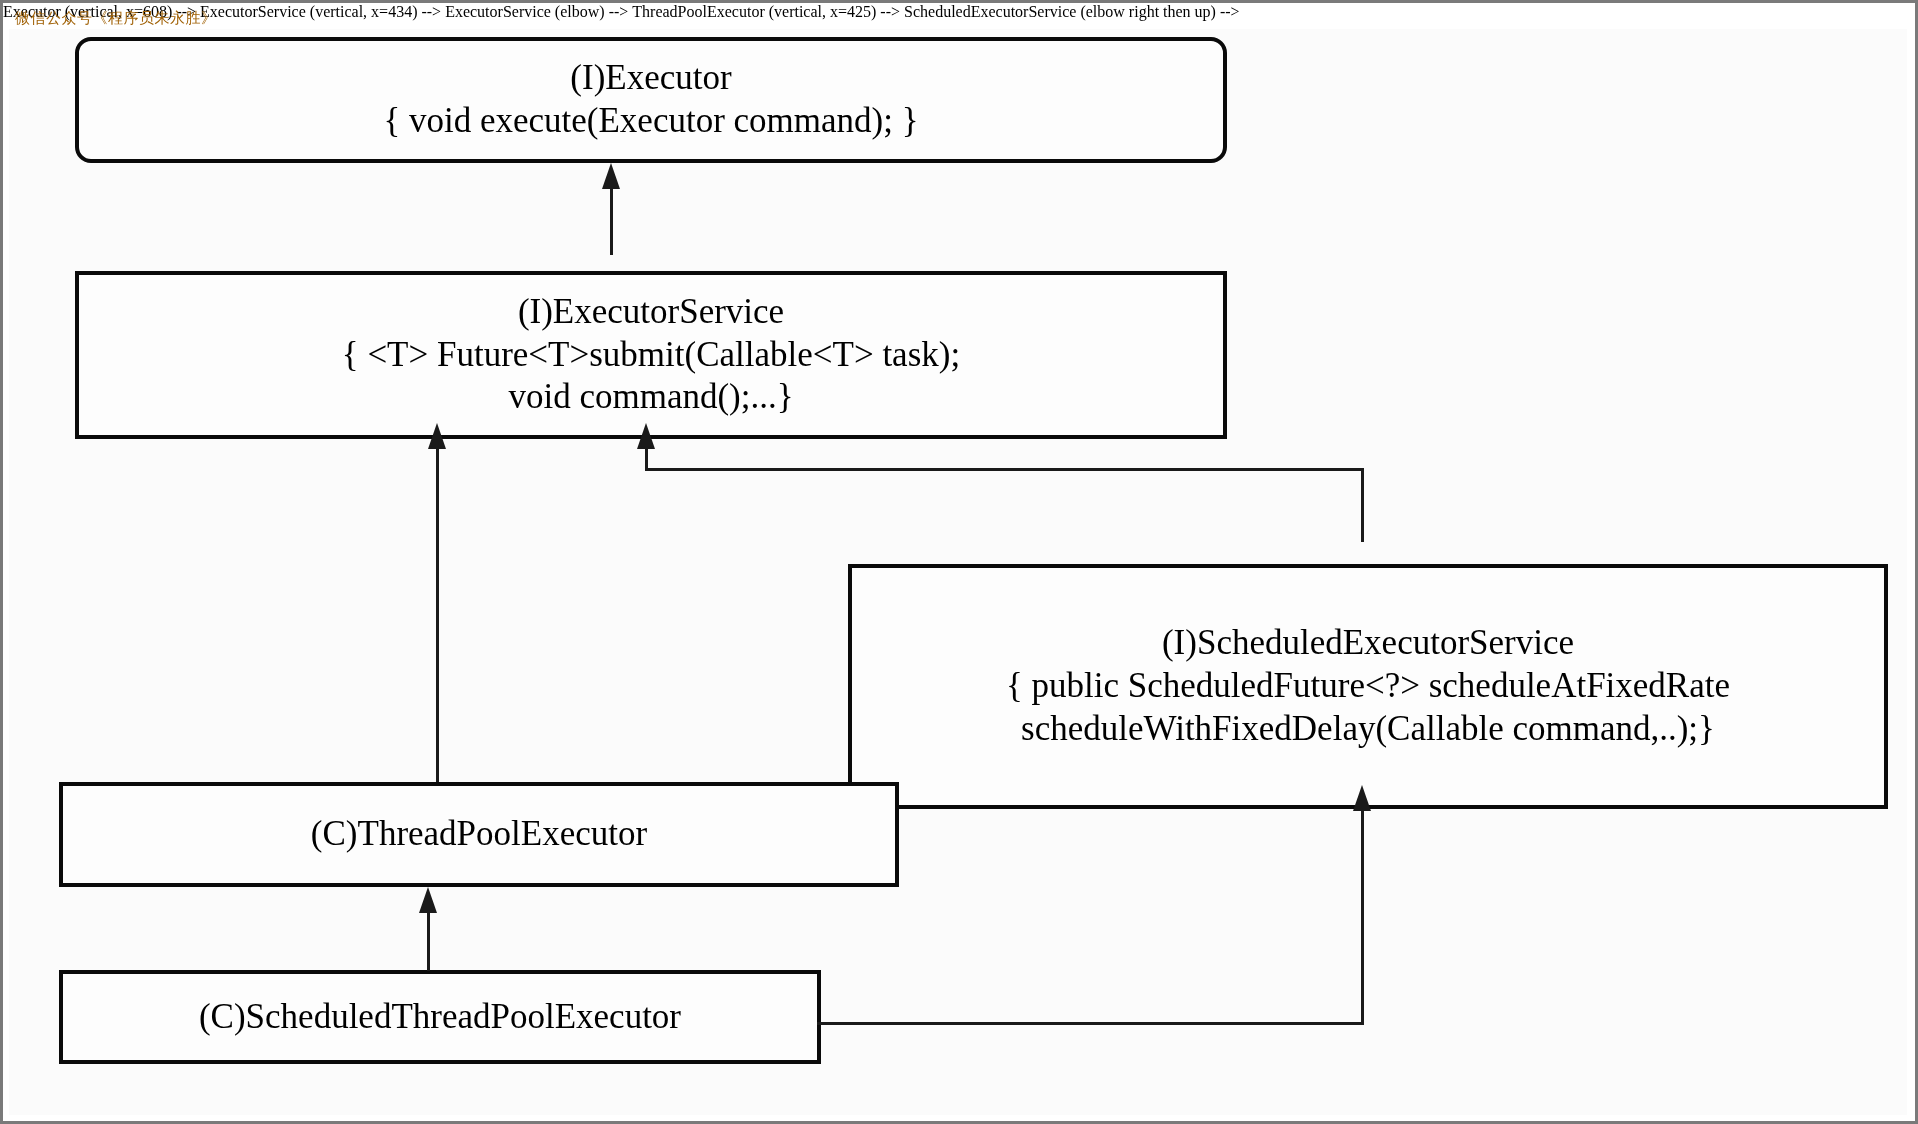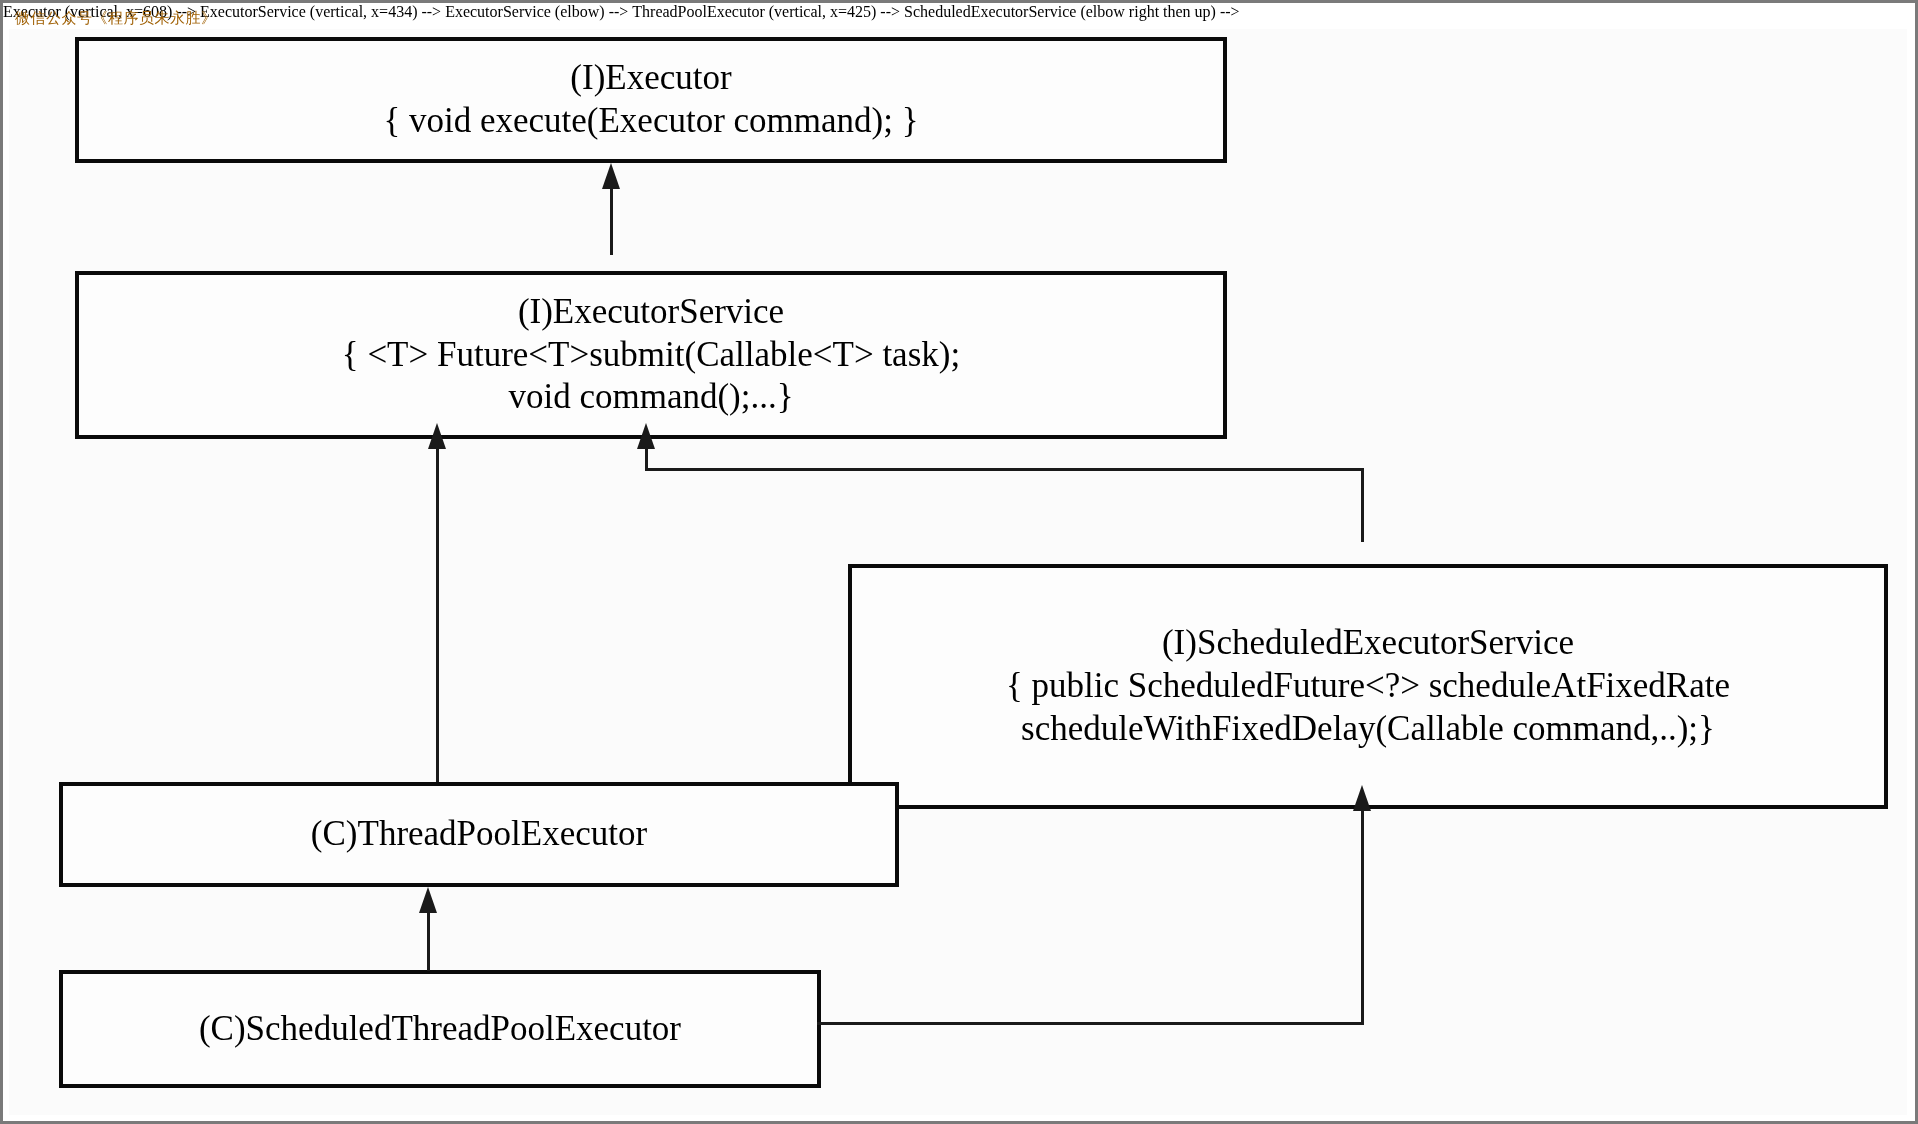--- a/index.html
+++ b/index.html
@@ -49,25 +49,25 @@
     text-align: center;
     color: #000000;
     line-height: 1.22;
   }
   .uml-box .line {
     display: block;
     white-space: nowrap;
   }
 
   
-  #box-executor          { left: 72px;  top: 34px;   width: 1152px; height: 126px; font-size: 35px; }
+  #box-executor          { left: 72px;  top: 34px;   width: 1152px; height: 126px; font-size: 35px; border-radius: 16px; }
   #box-executor-service  { left: 72px;  top: 252px;  width: 1152px; height: 168px; font-size: 35px; margin-top: 16px; }
   #box-scheduled-service { left: 845px; top: 537px;  width: 1040px; height: 245px; font-size: 35px; margin-top: 24px; }
   #box-thread-pool       { left: 56px;  top: 779px;  width: 840px;  height: 105px; font-size: 35px; }
-  #box-sched-thread-pool { left: 56px;  top: 967px;  width: 762px;  height: 118px;  font-size: 35px; }
+  #box-sched-thread-pool { left: 56px;  top: 967px;  width: 762px;  height: 94px;  font-size: 35px; }
 
   
   .conn {
     position: absolute;
     background: #1a1a1a;
   }
   .conn.v { width: 3px; }
   .conn.h { height: 3px; }
 
   

